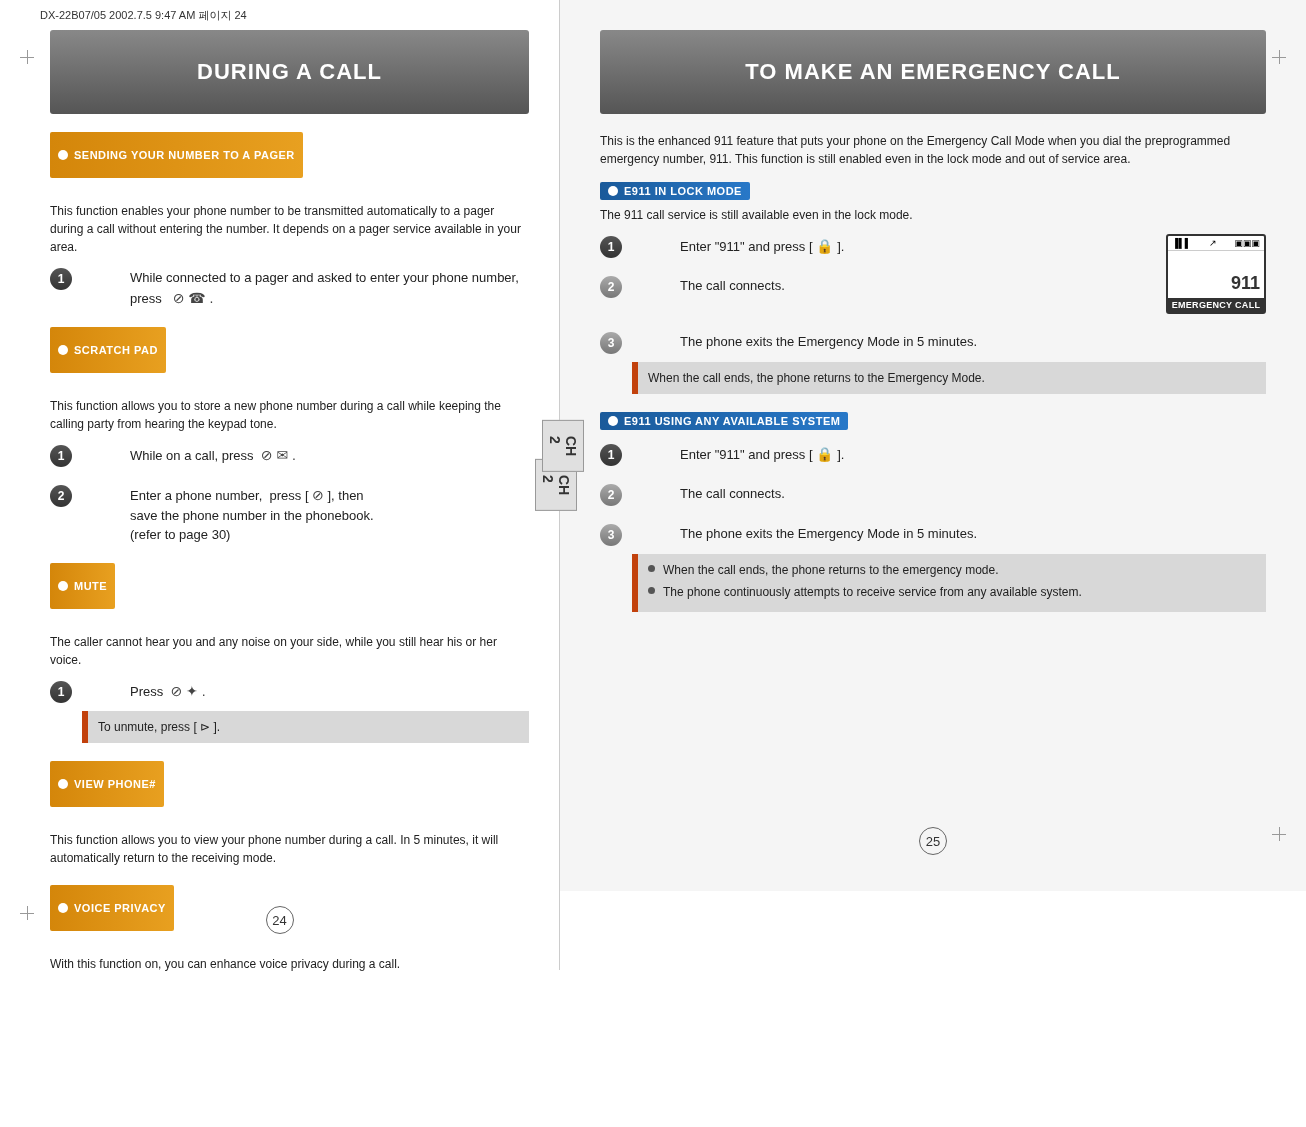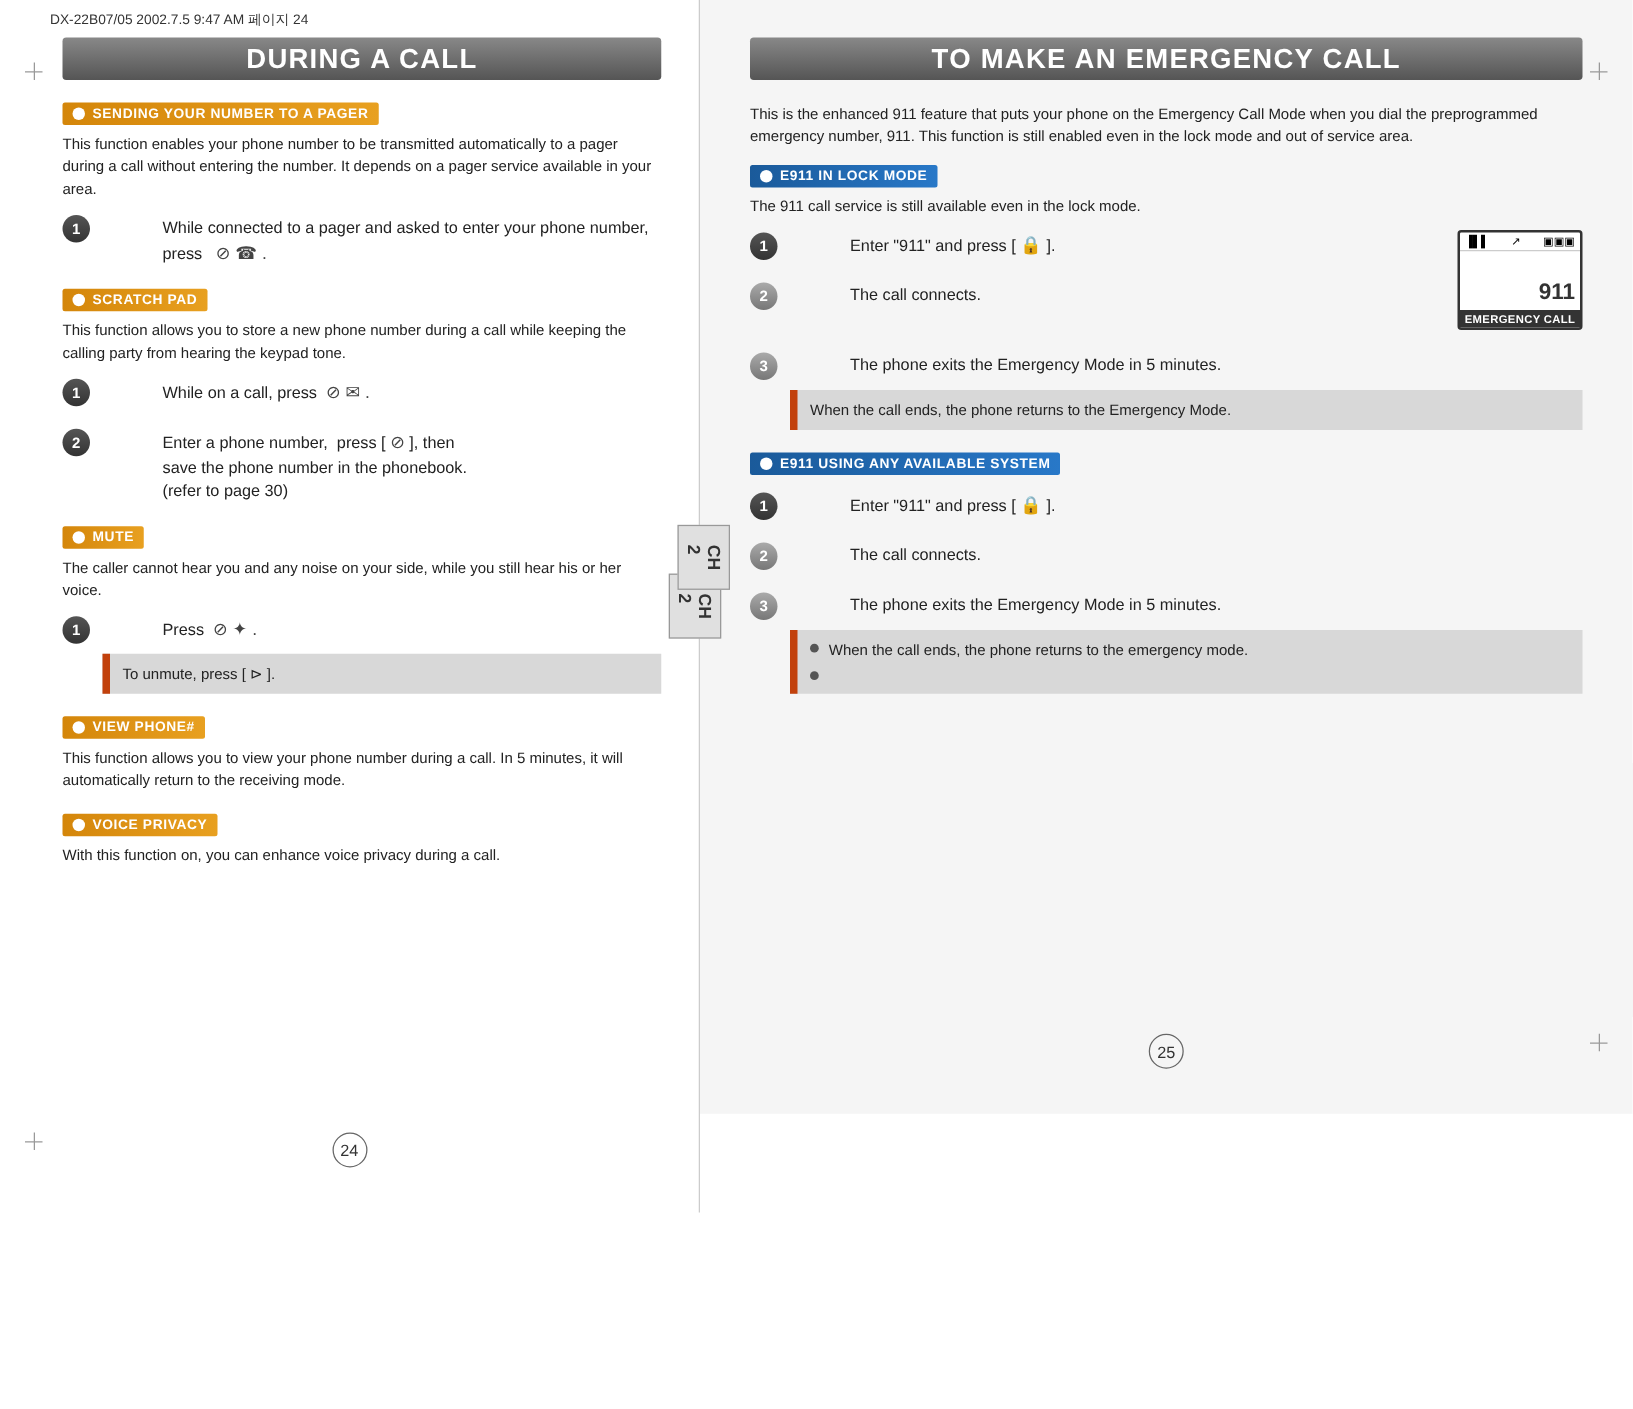--- a/index.html
+++ b/index.html
@@ -71,36 +71,36 @@
       z-index: 10;
     }
 
     
     .page-title {
       background: linear-gradient(to bottom, #888, #555);
       color: #fff;
       font-size: 22px;
       font-weight: bold;
       text-align: center;
-      padding: 4px 10px;
+      padding: 29px 10px;
       margin-bottom: 18px;
       border-radius: 3px;
       letter-spacing: 1px;
     }
 
     
     .section-header {
       display: inline-flex;
       align-items: center;
       background: linear-gradient(to right, #d4860a, #e8a020);
       color: #fff;
       font-size: 11px;
       font-weight: bold;
-      padding: 3px 8px;
-      margin-bottom: 6px;
+      padding: 17px 8px;
+      margin-bottom: 24px;
       border-radius: 2px;
       letter-spacing: 0.5px;
     }
 
     .section-dot {
       width: 10px;
       height: 10px;
       background: #fff;
       border-radius: 50%;
       margin-right: 6px;
@@ -462,20 +462,21 @@
       <div class="step-text">The phone exits the Emergency Mode in 5 minutes.</div>
     </div>
 
     <div class="note-box">
       <div class="note-bullet">
         <div class="bullet-dot"></div>
         <span>When the call ends, the phone returns to the emergency mode.</span>
       </div>
       <div class="note-bullet">
         <div class="bullet-dot"></div>
+        <span>The phone continuously attempts to receive service from any available system.</span>
       </div>
     </div>
   </div>
 
   <div class="ch-tab-right">CH<br>2</div>
 
   <div class="page-number page-number-right">25</div>
 </div>
 
 </body></html>

